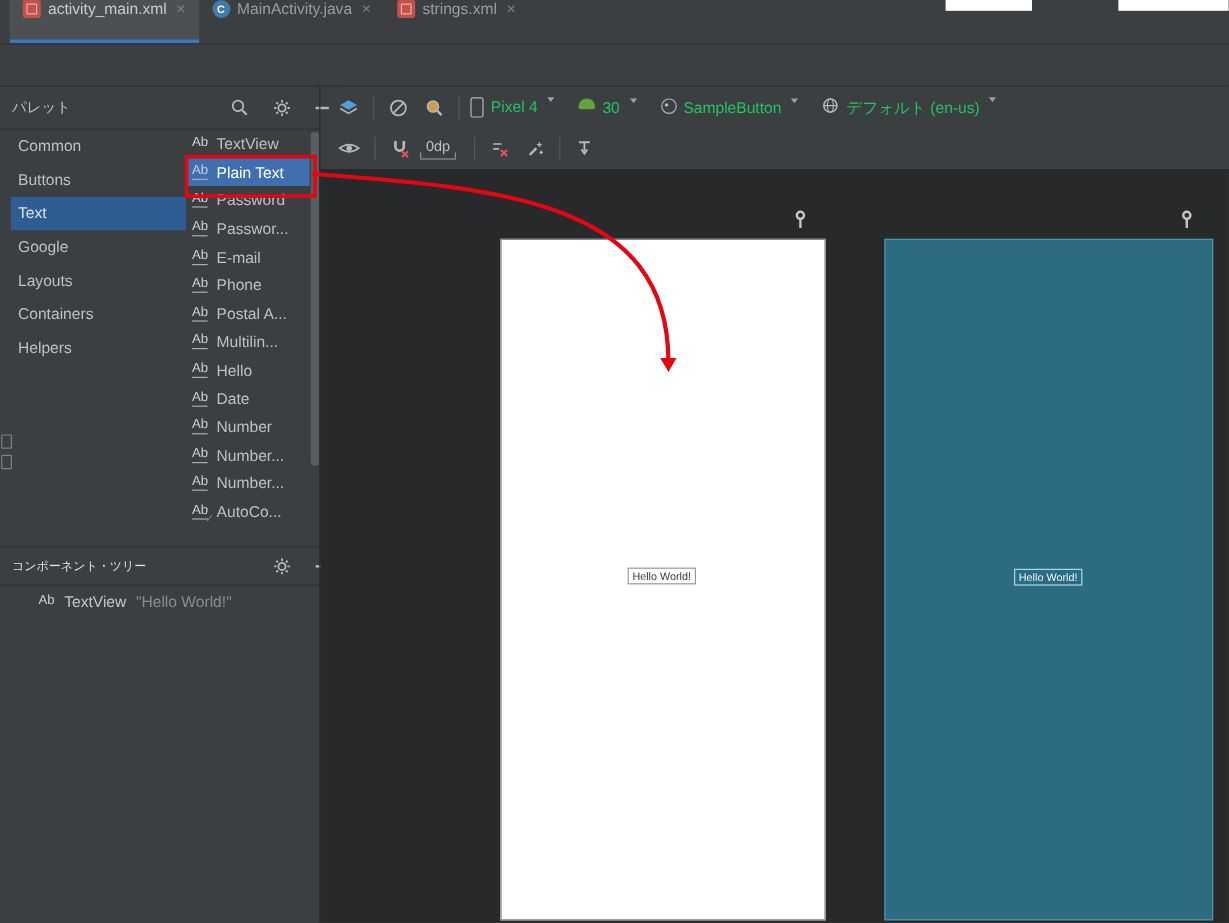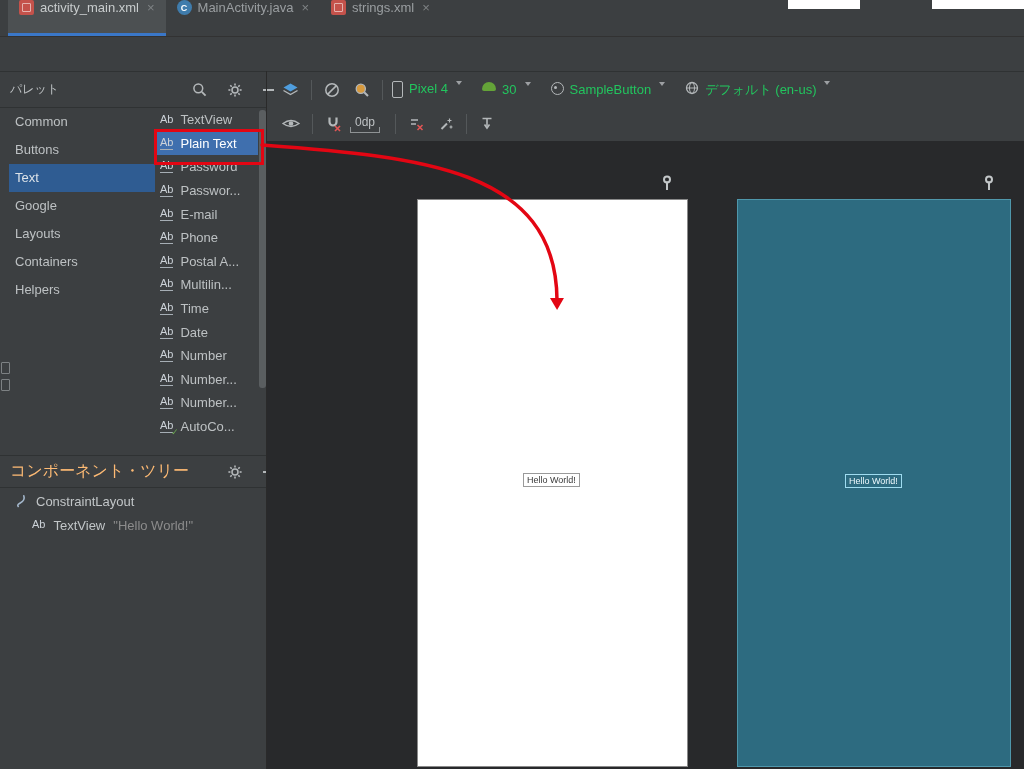--- a/index.html
+++ b/index.html
@@ -43,21 +43,21 @@
   .pitem{height:23.6px;display:flex;align-items:center;gap:7px;padding-left:4px;color:#bdc1c3}
   .pitem.selected{background:#3f6fae;color:#fff}
   .ab{font-size:11px;font-weight:normal;color:#ccd2d8;line-height:1;border-bottom:1px solid #a6aeb5;padding-bottom:1px;position:relative;flex:0 0 auto}
   .ab.noline{border-bottom:none}
   .ab.check::after{content:"✓";position:absolute;right:-5px;bottom:-5px;color:#6aa84f;font-size:9px;font-weight:bold}
   .vthumb{position:absolute;left:259px;top:110px;width:7px;height:278px;background:#5a5e60;border-radius:3px}
   .stripe-btn{position:absolute;left:1px;width:7px;height:10px;border:1px solid #7d8183;border-radius:1px}
 
   
   .tree-header{position:absolute;left:0;top:455px;width:267px;height:31px;border-top:1px solid #2f3233;border-bottom:1px solid #2f3233;display:flex;align-items:center;padding:0 10px;gap:14px}
-  .tree-header .title{flex:1;font-size:16px;color:#fdba74}
+  .tree-header .title{flex:1;font-size:10px;color:#e5e5e5}
   .tree{position:absolute;left:0;top:489px;width:267px}
   .tnode{height:24px;display:flex;align-items:center;gap:8px;color:#c2c6c8}
   .tnode .val{color:#8c8c8c}
 
   
   .surface{position:absolute;left:267px;top:141px;width:757px;height:628px;background:#28292b}
   .phone{position:absolute}
   .phone.design{left:417px;top:199px;width:269px;height:566px;background:#ffffff;border:1px solid #8a8a8a}
   .phone.blueprint{left:737px;top:199px;width:272px;height:566px;background:#2d6b80;border:1px solid #4f97ab}
   .hello-design{position:absolute;left:523px;top:473px;border:1px solid #9a9a9a;background:#fff;color:#3a3a3a;font-size:9px;padding:1px 3px;z-index:3}
@@ -252,21 +252,21 @@
     <div class="pitem">
       <span class="ab">Ab</span>
       <span>Postal A...</span>
     </div>
     <div class="pitem">
       <span class="ab">Ab</span>
       <span>Multilin...</span>
     </div>
     <div class="pitem">
       <span class="ab">Ab</span>
-      <span>Time</span>
+      <span>Hello</span>
     </div>
     <div class="pitem">
       <span class="ab">Ab</span>
       <span>Date</span>
     </div>
     <div class="pitem">
       <span class="ab">Ab</span>
       <span>Number</span>
     </div>
     <div class="pitem">
@@ -301,28 +301,20 @@
             <line x1="12.7" y1="12.7" x2="11.3" y2="11.3"></line>
           </g>
         </svg>
     </span>
     <span class="tbtn">
       <div style="width:11px;height:2px;background:#b4b8ba"></div>
     </span>
   </div>
 
   <div class="tree">
-    <div class="tnode" style="padding-left:14px">
-      <span style="display:flex">
-        <svg width="14" height="14" viewBox="0 0 14 14">
-            <path d="M4.2 12.5 C 1.5 8.5, 12.5 9.5, 9.8 1.8" fill="none" stroke="#a3b7cb" stroke-width="1.6" stroke-linecap="round"></path>
-          </svg>
-      </span>
-      <span>ConstraintLayout</span>
-    </div>
     <div class="tnode" style="padding-left:32px">
       <span class="ab noline">Ab</span>
       <span>TextView</span>
       <span class="val">"Hello World!"</span>
     </div>
   </div>
 
   <div class="surface"></div>
 
   <div class="phone design"></div>

